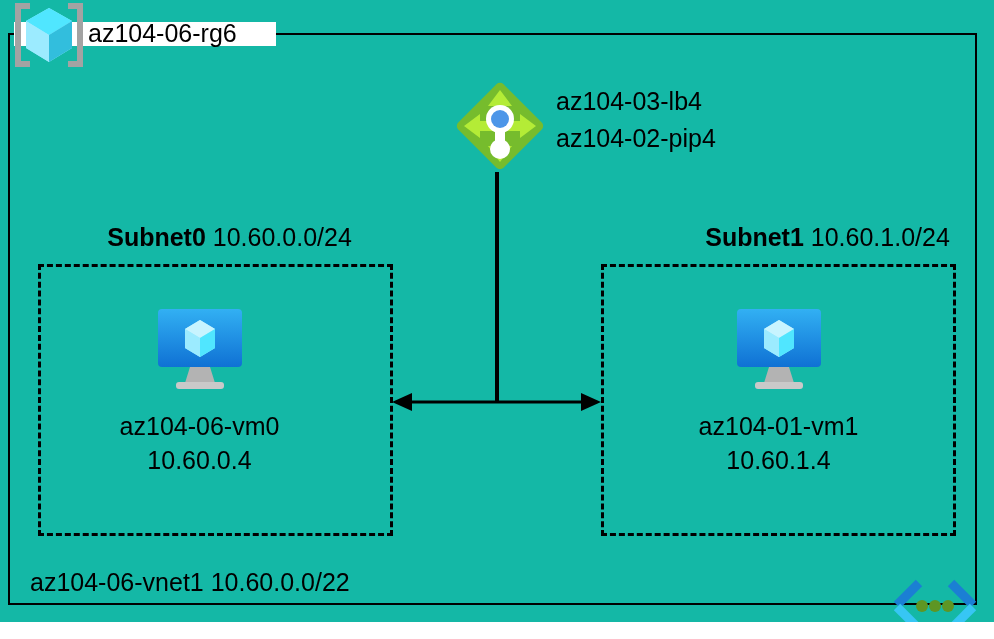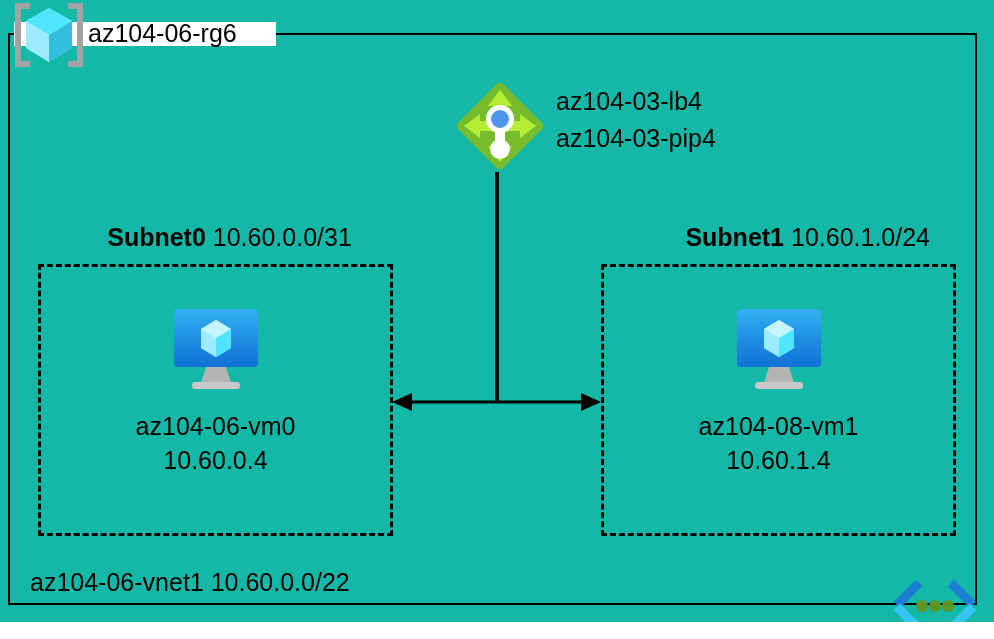--- a/index.html
+++ b/index.html
@@ -72,32 +72,32 @@
   .subnet-title {
     position: absolute;
     top: 221px;
     width: 355px;
     text-align: center;
     font-size: 25px;
     line-height: 32px;
     white-space: nowrap;
   }
   .subnet-title.left  { left: 38px; }
-  .subnet-title.right { left: 575px; text-align: right; }
+  .subnet-title.right { left: 636px; }
   .subnet-title .nm { font-weight: bold; margin-left: 28px; }
   .subnet-title .cidr { font-weight: normal; }
 
   
   .vm-group {
     position: absolute;
     top: 305px;
     width: 355px;
     text-align: center;
   }
-  .vm-group.left  { left: 38px; }
+  .vm-group.left  { left: 22px; }
   .vm-group.right { left: 601px; }
   .vm-icon {
     width: 96px;
     height: 90px;
     display: block;
     margin: 0 auto;
   }
   .vm-labels {
     margin-top: 14px;
     font-size: 25px;
@@ -184,37 +184,37 @@
     </g>
 
     <circle cx="48" cy="41" r="14" fill="#FFFFFF"></circle>
     <circle cx="48" cy="71" r="10" fill="#FFFFFF"></circle>
     <rect x="43" y="41" width="10" height="30" fill="#FFFFFF"></rect>
     <circle cx="48" cy="41" r="9" fill="#4D96E8"></circle>
   </svg>
 
   <div class="lb-labels">
     <div>az104-03-lb4</div>
-    <div>az104-03-pip4</div>
+    <div>az104-02-pip4</div>
   </div>
 
   <svg class="connectors" viewBox="0 0 994 639">
 
     <line x1="497" y1="172" x2="497" y2="402" stroke="#000000" stroke-width="4"></line>
 
     <line x1="400" y1="402" x2="593" y2="402" stroke="#000000" stroke-width="3"></line>
 
     <polygon points="392,402 412,393 412,411" fill="#000000"></polygon>
 
     <polygon points="601,402 581,393 581,411" fill="#000000"></polygon>
   </svg>
 
   <div class="subnet-title left">
     <span class="nm">Subnet0</span>
-    <span class="cidr">10.60.0.0/31</span>
+    <span class="cidr">10.60.0.0/24</span>
   </div>
   <div class="subnet-box left"></div>
   <div class="vm-group left">
     <svg class="vm-icon" viewBox="0 0 96 90">
       <defs>
         <linearGradient id="vmg0" x1="0" y1="0" x2="0" y2="1">
           <stop offset="0" stop-color="#32B0F3"></stop>
           <stop offset="1" stop-color="#0F71D4"></stop>
         </linearGradient>
       </defs>
@@ -247,21 +247,21 @@
       </defs>
       <rect x="6" y="4" width="84" height="58" rx="4" ry="4" fill="url(#vmg1)"></rect>
       <path d="M38 62 h20 l5 16 h-30 z" fill="#B3B3B3"></path>
       <rect x="24" y="77" width="48" height="7" rx="3" ry="3" fill="#C9C9C9"></rect>
       <polygon points="48,15 63,24 63,43 48,52 33,43 33,24" fill="#9CEBFF"></polygon>
       <polygon points="48,15 63,24 48,33 33,24" fill="#C8F4FF"></polygon>
       <polygon points="48,33 63,24 63,43 48,52" fill="#50E6FF"></polygon>
       <polygon points="48,33 33,24 33,43 48,52" fill="#9CEBFF"></polygon>
     </svg>
     <div class="vm-labels">
-      <div>az104-08-vm1</div>
+      <div>az104-01-vm1</div>
       <div>10.60.1.4</div>
     </div>
   </div>
 
   <div class="vnet-label">az104-06-vnet1 10.60.0.0/22</div>
 
   <svg class="vnet-icon" viewBox="0 0 94 58">
 
     <line x1="31" y1="5" x2="9" y2="27" stroke="#1B7FD4" stroke-width="9" stroke-linecap="butt"></line>
 

